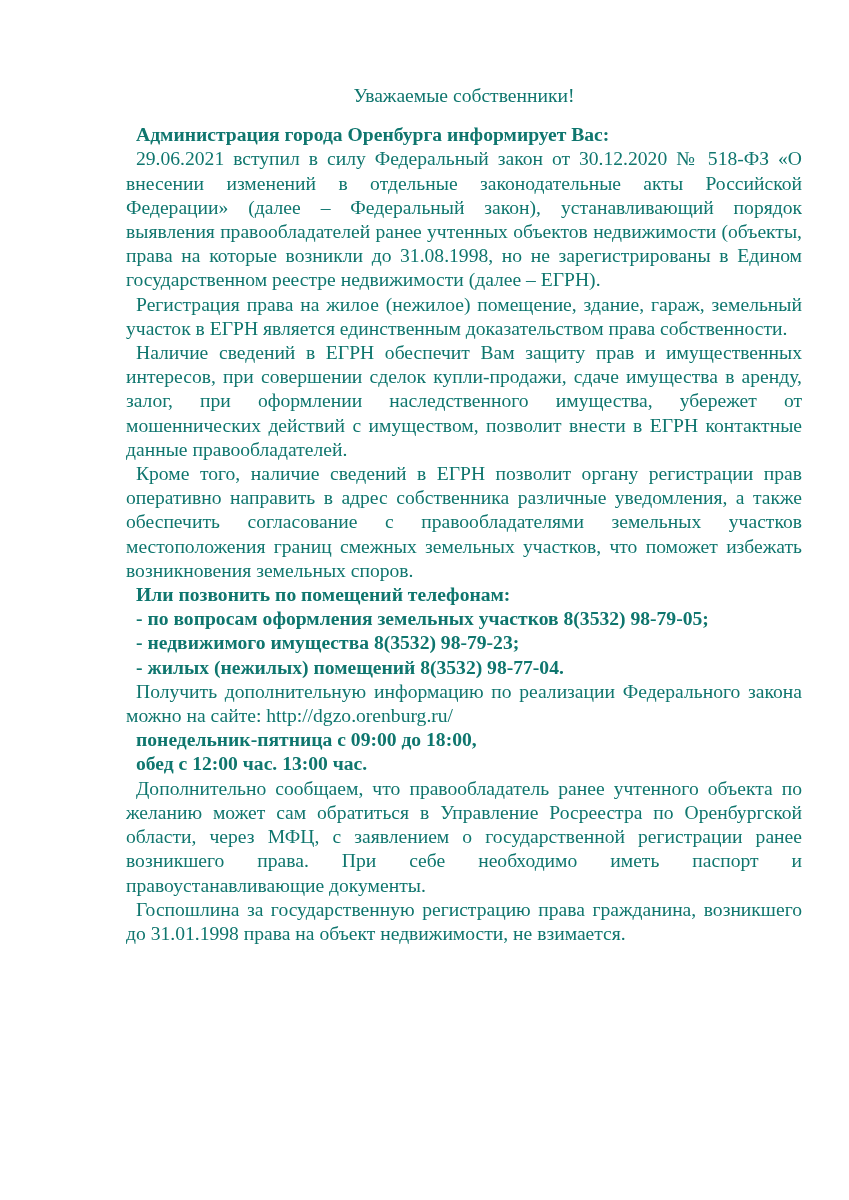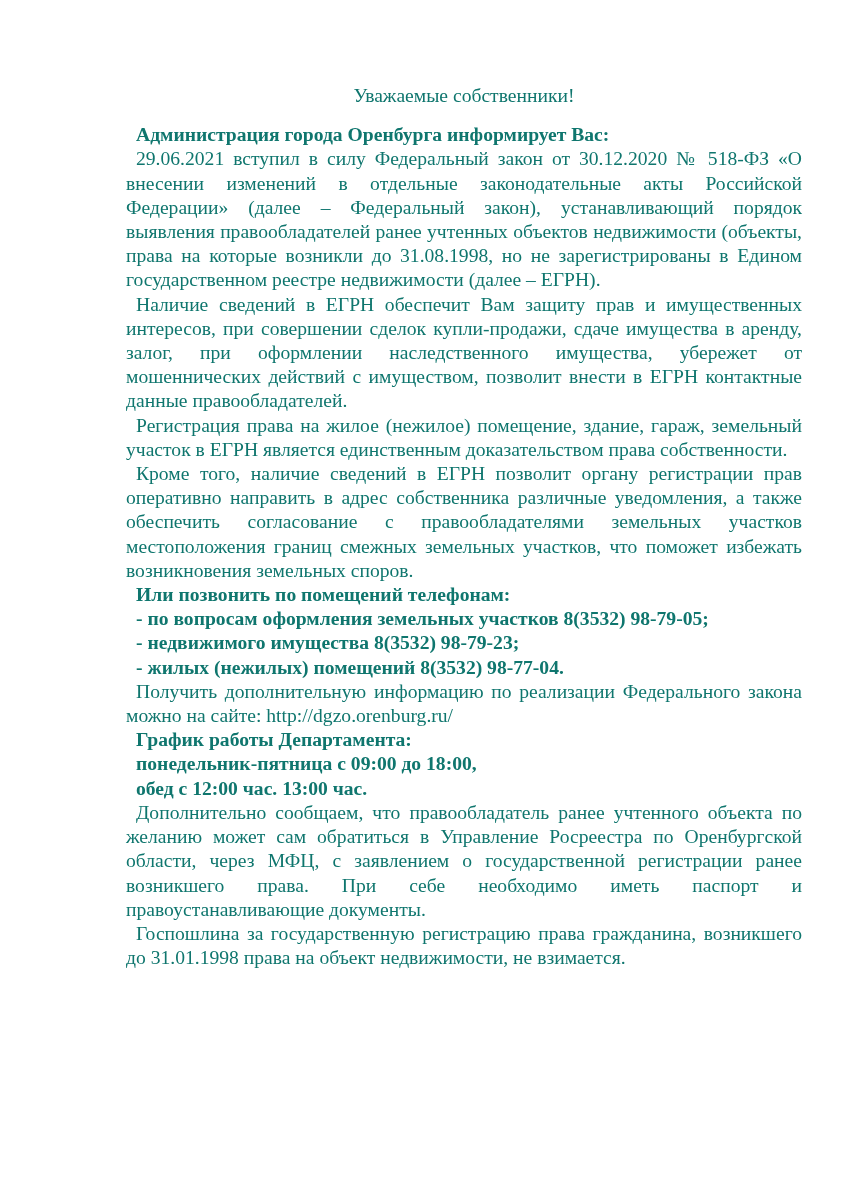--- a/index.html
+++ b/index.html
@@ -14,26 +14,25 @@
   .p { margin: 0; text-indent: 10px; text-align: justify; }
   .line { margin: 0; padding-left: 10px; white-space: nowrap; font-weight: bold; }
 </style>
 </head>
 <body>
 
 <div class="page">
   <p class="title">Уважаемые собственники!</p>
   <p class="line">Администрация города Оренбурга информирует Вас:</p>
   <p class="p">29.06.2021 вступил в силу Федеральный закон от 30.12.2020 № 518-ФЗ «О внесении изменений в отдельные законодательные акты Российской Федерации» (далее – Федеральный закон), устанавливающий порядок выявления правообладателей ранее учтенных объектов недвижимости (объекты, права на которые возникли до 31.08.1998, но не зарегистрированы в Едином государственном реестре недвижимости (далее – ЕГРН).</p>
+  <p class="p">Регистрация права на жилое (нежилое) помещение, здание, гараж, земельный участок в ЕГРН является единственным доказательством права собственности.</p>
   <p class="p">Наличие сведений в ЕГРН обеспечит Вам защиту прав и имущественных интересов, при совершении сделок купли-продажи, сдаче имущества в аренду, залог, при оформлении наследственного имущества, убережет от мошеннических действий с имуществом, позволит внести в ЕГРН контактные данные правообладателей.</p>
-  <p class="p">Регистрация права на жилое (нежилое) помещение, здание, гараж, земельный участок в ЕГРН является единственным доказательством права собственности.</p>
   <p class="p">Кроме того, наличие сведений в ЕГРН позволит органу регистрации прав оперативно направить в адрес собственника различные уведомления, а также обеспечить согласование с правообладателями земельных участков местоположения границ смежных земельных участков, что поможет избежать возникновения земельных споров.</p>
   <p class="line">Или позвонить по помещений телефонам:</p>
   <p class="line">- по вопросам оформления земельных участков 8(3532) 98-79-05;</p>
   <p class="line">- недвижимого имущества 8(3532) 98-79-23;</p>
   <p class="line">- жилых (нежилых) помещений 8(3532) 98-77-04.</p>
   <p class="p">Получить дополнительную информацию по реализации Федерального закона можно на сайте: http://dgzo.orenburg.ru/</p>
-  <p class="line">График работы Департамента:</p>
   <p class="line">понедельник-пятница с 09:00 до 18:00,</p>
   <p class="line">обед с 12:00 час. 13:00 час.</p>
   <p class="p">Дополнительно сообщаем, что правообладатель ранее учтенного объекта по желанию может сам обратиться в Управление Росреестра по Оренбургской области, через МФЦ, с заявлением о государственной регистрации ранее возникшего права. При себе необходимо иметь  паспорт и правоустанавливающие документы.</p>
   <p class="p">Госпошлина за государственную регистрацию права гражданина, возникшего до 31.01.1998 права на объект недвижимости, не взимается.</p>
 </div>
 
 </body></html>

